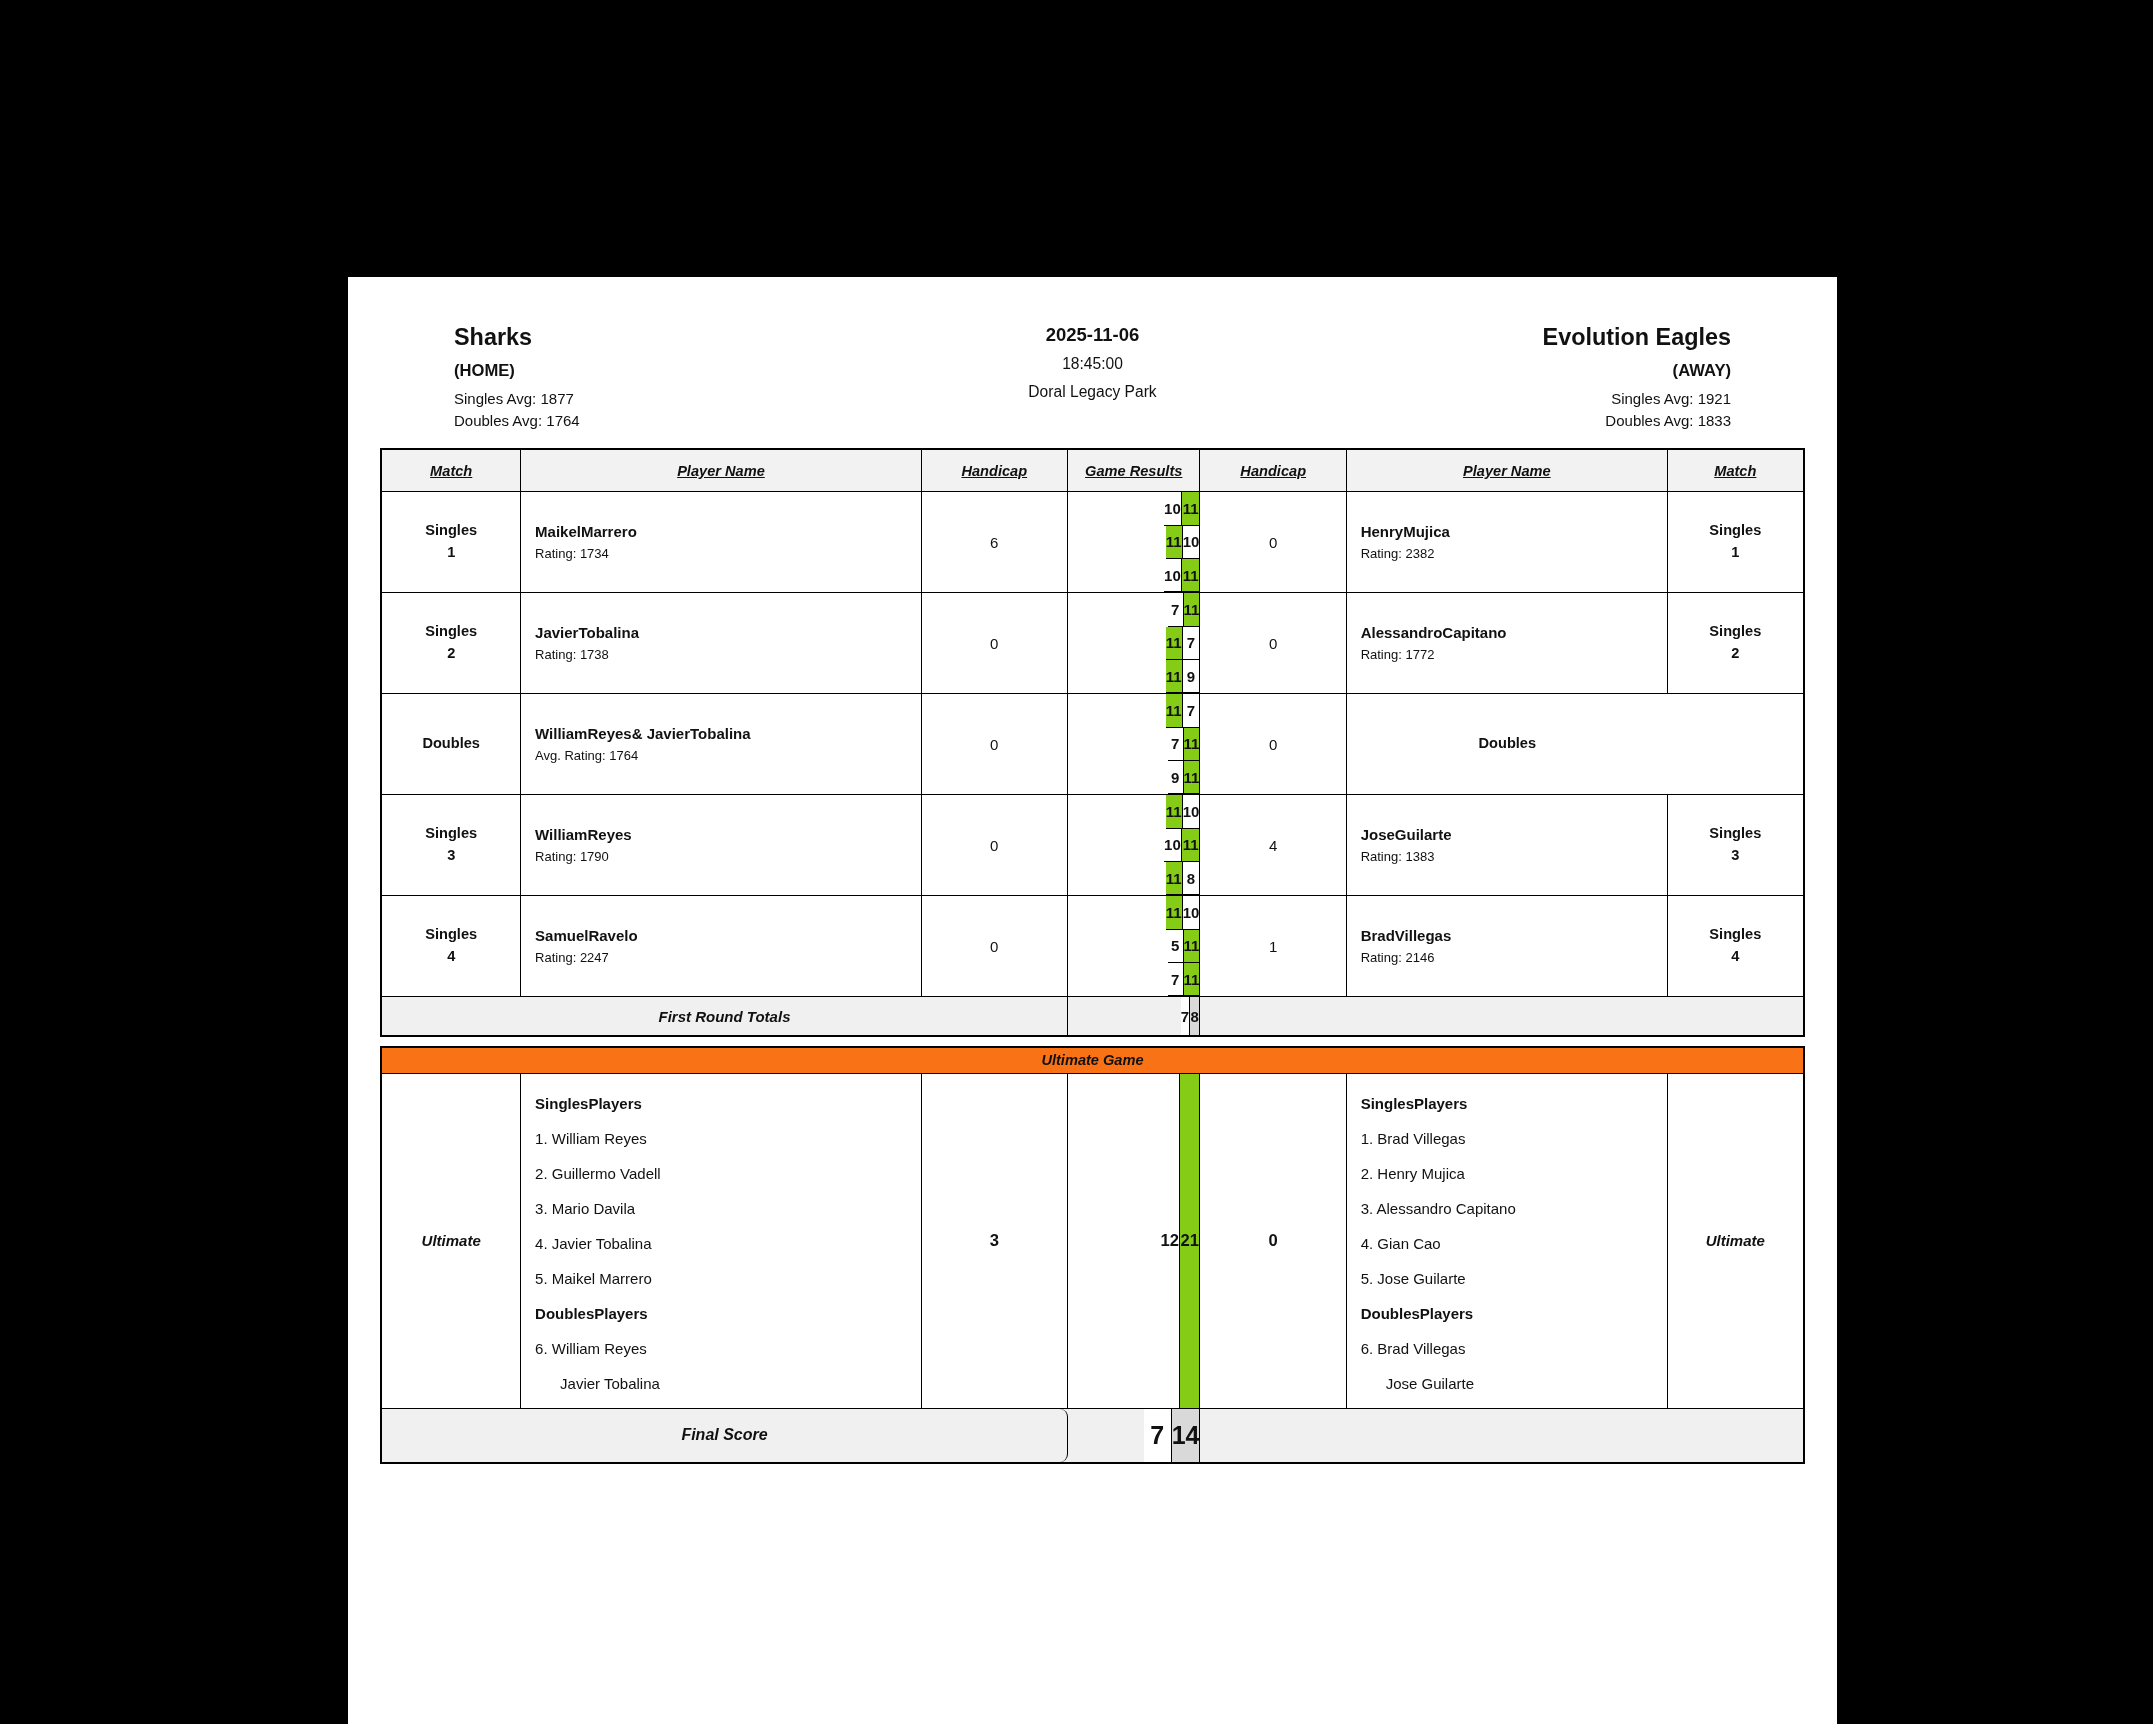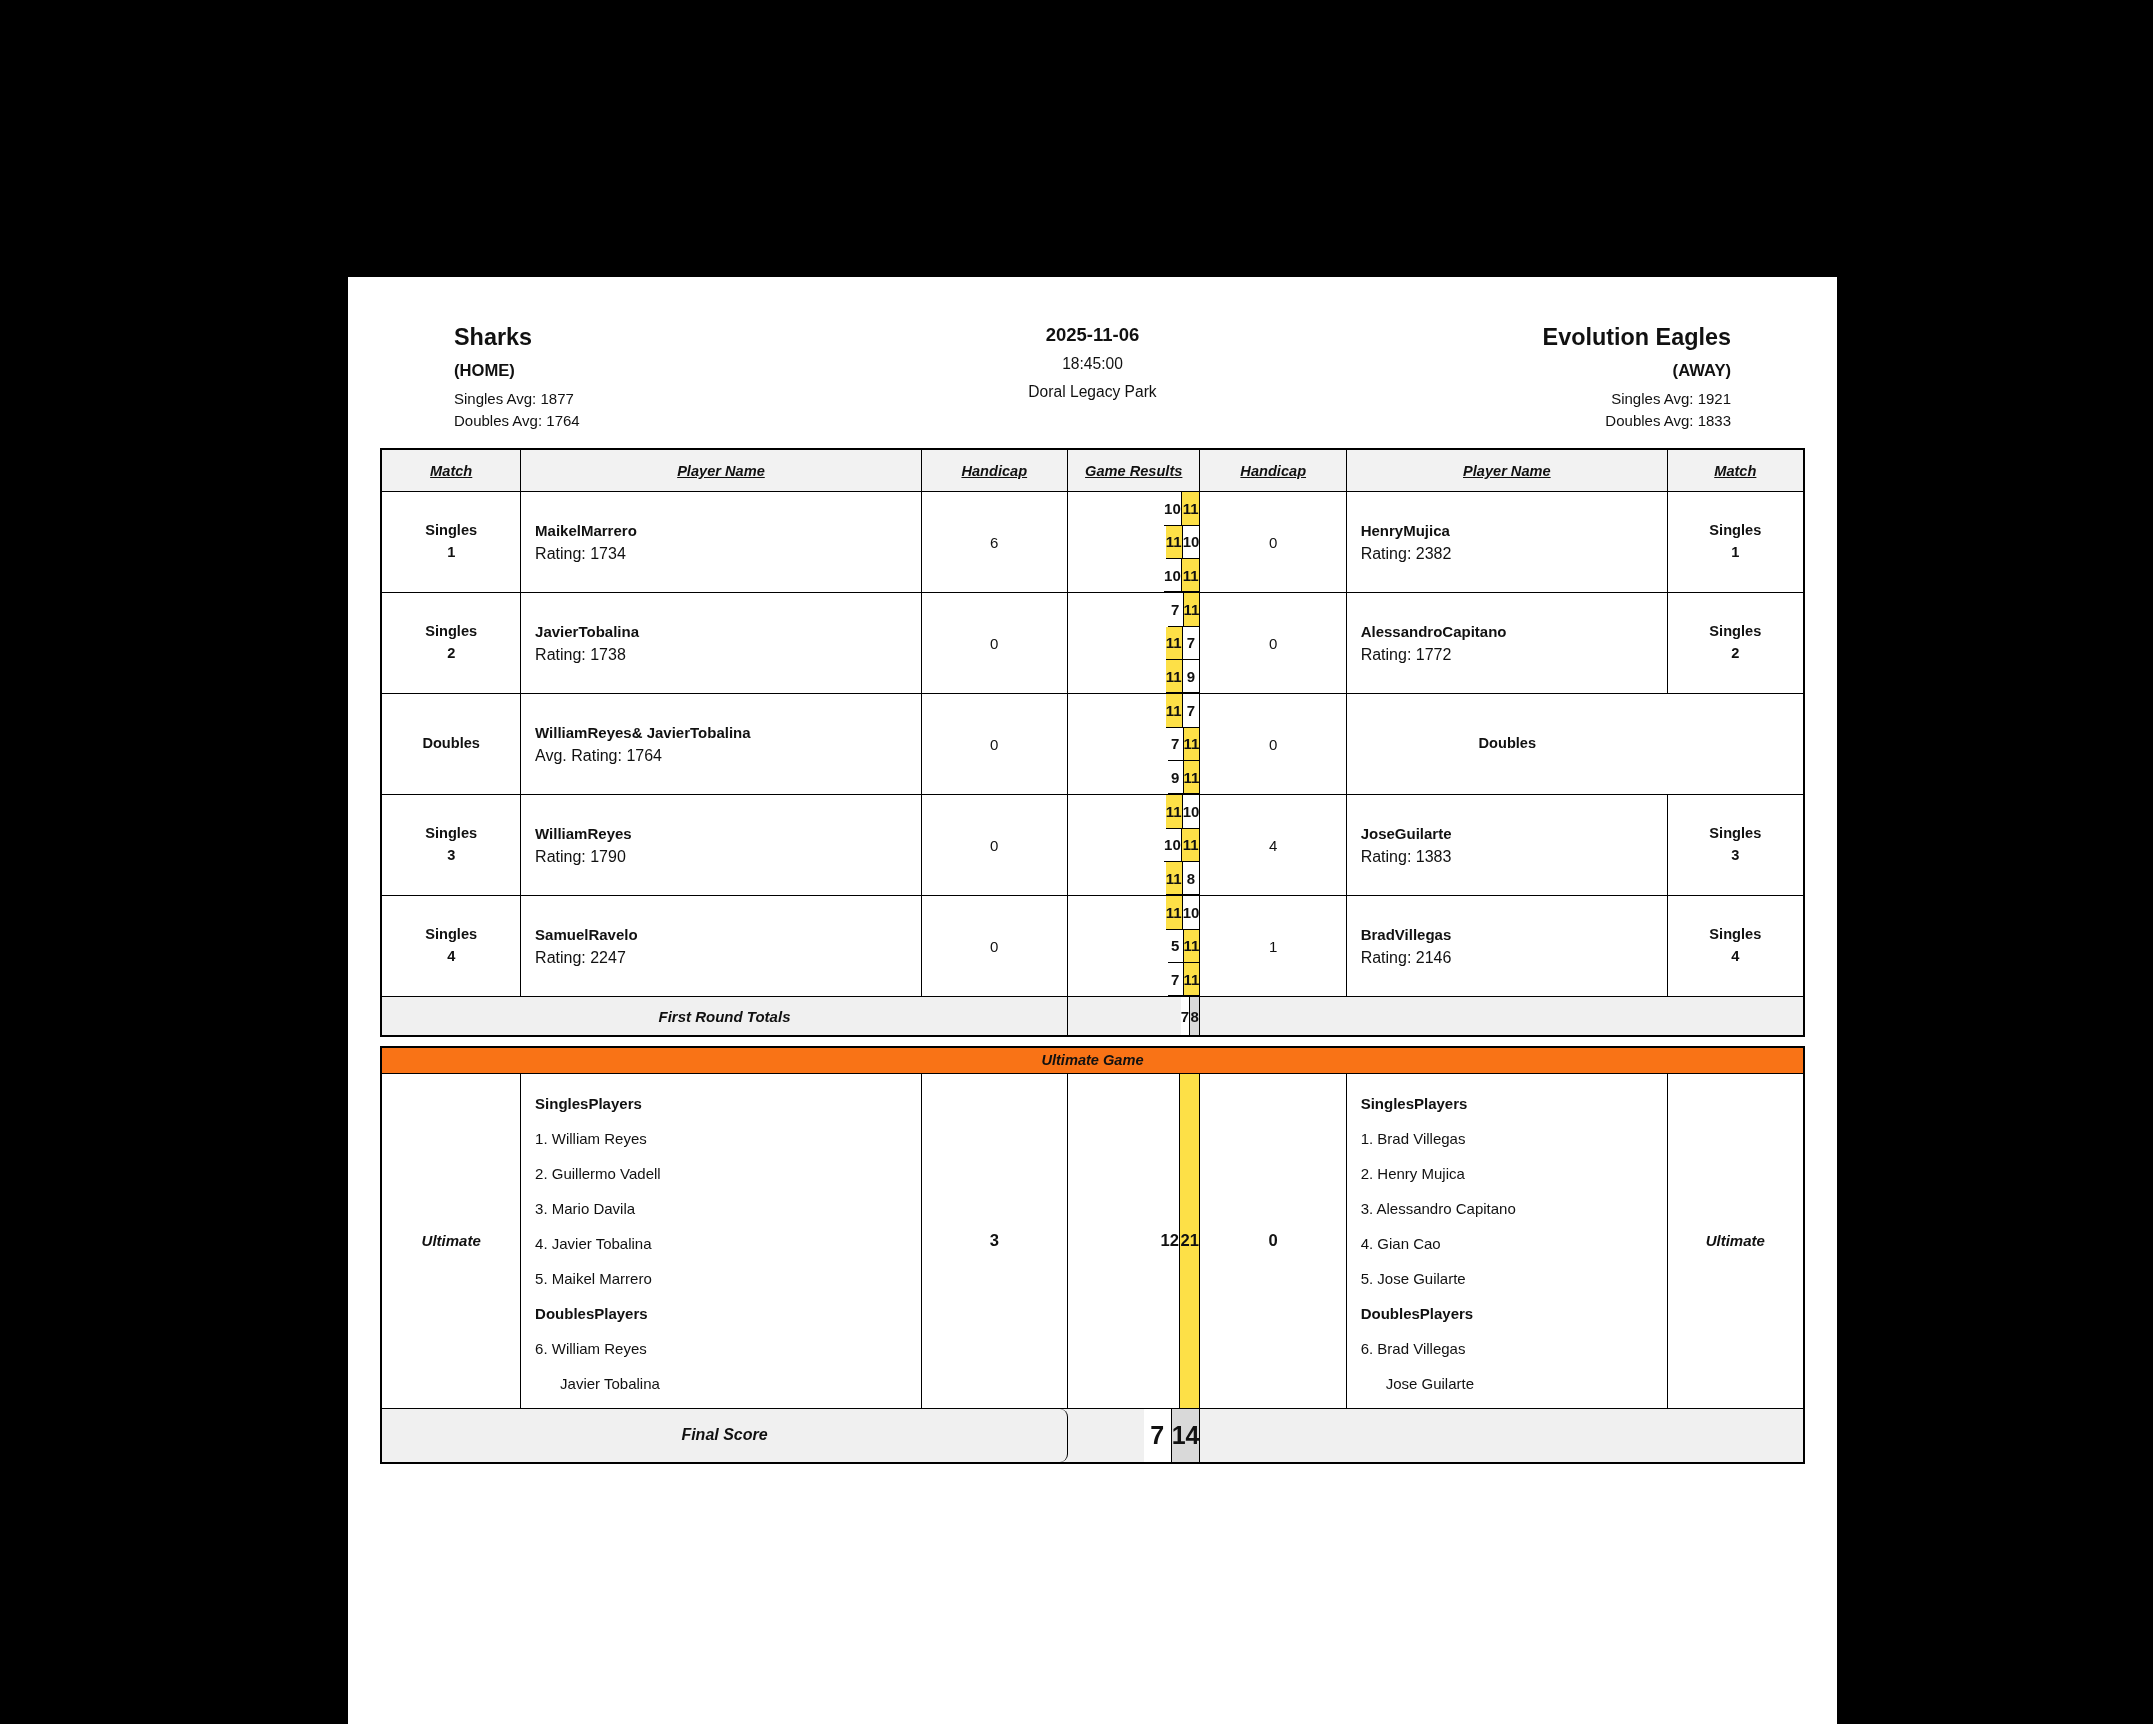--- a/index.html
+++ b/index.html
@@ -55,33 +55,33 @@
   .col-head {
     font-size: 14.6px; font-weight: bold; font-style: italic;
     text-decoration: underline;
   }
   
   .match-row { height: 101px; }
   .c-match { flex-direction: column; font-size: 14.6px; font-weight: bold; line-height: 1.5; text-align: center; }
   .c-match div:empty { display: none; }
   .c-player { flex-direction: column; align-items: flex-start; justify-content: center; padding: 0 13.7px; }
   .p-name { font-size: 15px; font-weight: bold; margin-bottom: 5.9px; }
-  .p-rating { font-size: 16px; }
+  .p-rating { font-size: 13px; }
   .c-hcap { font-size: 15px; }
   .c-games { flex-direction: column; align-items: flex-end; justify-content: stretch; padding: 0; }
   .pair { display: grid; grid-template-columns: 1fr 1fr; flex: 1; }
   .pair .score {
     display: flex; align-items: center; justify-content: center;
     font-size: 15px; font-weight: bold;
     border-bottom: 1px solid #000;
   }
   .pair .score:first-child { border-right: 1px solid #000; }
   .pair.tall { height: 100%; }
   .pair.tall .score { border-bottom: none; }
-  .score.win { background: #fde047; }
+  .score.win { background: #84cc16; }
   
   .totals-row { height: 38px; background: #f0f0f0; }
   .label-cell { font-size: 15px; font-weight: bold; font-style: italic; }
   .span-left { grid-column: 1 / 4; }
   .span-right { grid-column: 5 / 8; border-right: none; }
   .totals-games .score, .final-games .score { background: #fff; }
   .totals-games .score.win, .final-games .score.win { background: #d9d9d9; }
   .band-row {
     height: 26px; background: #f97316;
     display: flex; align-items: center; justify-content: center;

